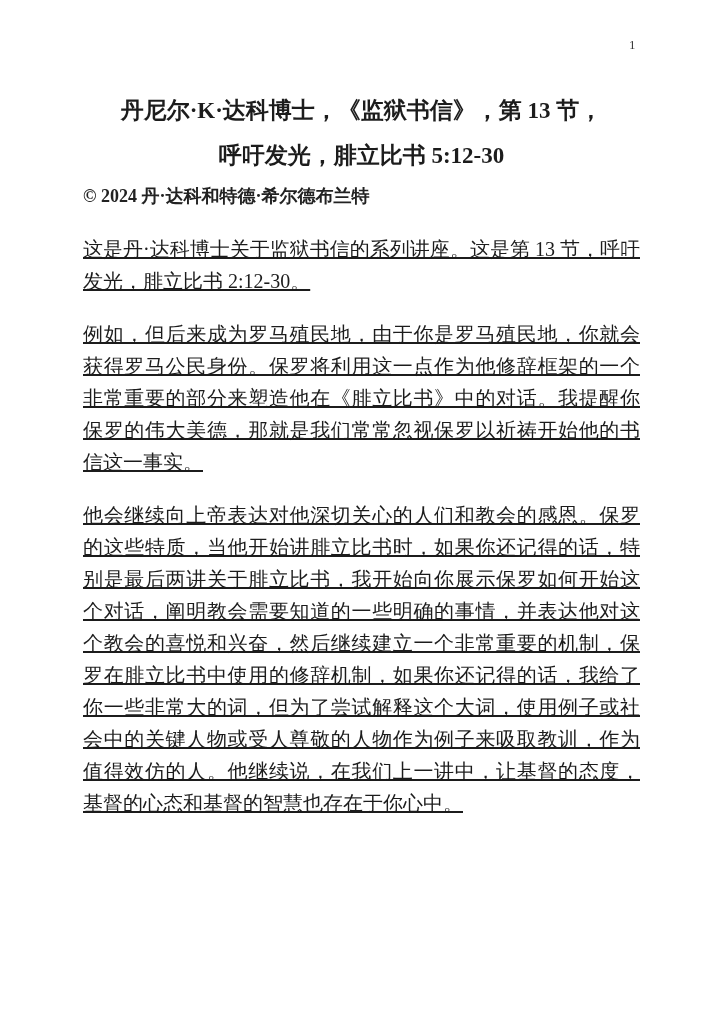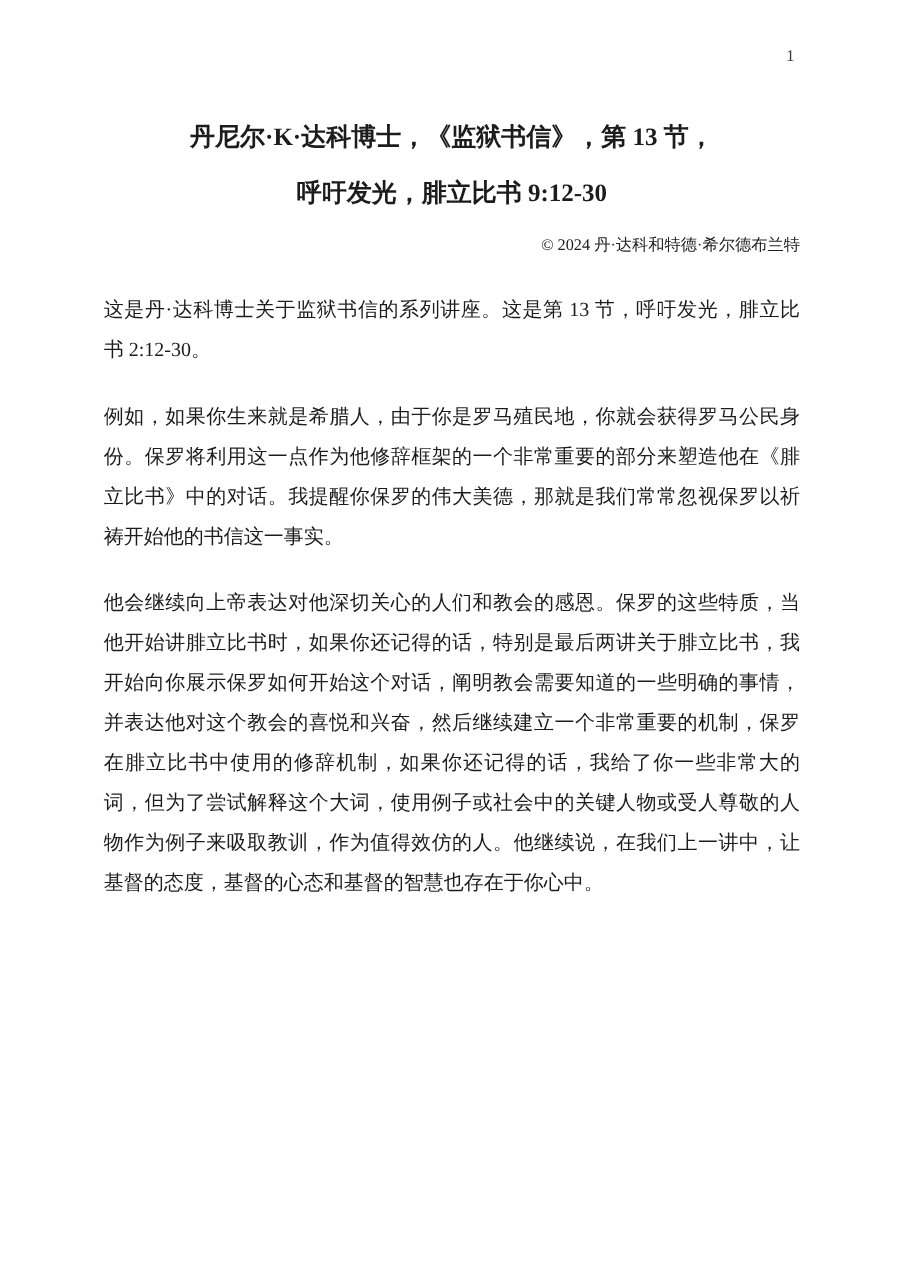--- a/index.html
+++ b/index.html
@@ -23,59 +23,61 @@
     position: absolute;
     top: 37px;
     right: 88px;
     font-size: 13px;
     color: #3a3a3a;
     letter-spacing: 0.5px;
   }
   .title-block {
     text-align: center;
     font-weight: bold;
-    font-size: 20px;
+    font-size: 23px;
     line-height: 45px;
     margin: 0;
   }
   .title-line {
     display: block;
   }
   .copyright {
-    text-align: right;
-    font-size: 13px;
+    text-align: left;
+    font-size: 18px;
     line-height: 22px;
     margin-top: 7px;
     color: #222222;
+    font-weight: bold;
   }
   .body-text {
     margin-top: 26px;
   }
   .body-text p {
-    font-size: 16px;
+    font-size: 20px;
     line-height: 32px;
     text-align: justify;
     text-justify: inter-ideograph;
     margin: 0 0 21px 0;
     color: #1c1c1c;
+    text-decoration: underline;
   }
 </style>
 </head>
 <body>
 
 <div class="page">
 
   <span class="page-number">1</span>
 
   <h1 class="title-block">
     <span class="title-line">丹尼尔·K·达科博士，《监狱书信》，第 13 节，</span>
-    <span class="title-line">呼吁发光，腓立比书 9:12-30</span>
+    <span class="title-line">呼吁发光，腓立比书 5:12-30</span>
   </h1>
 
   <div class="copyright">© 2024 丹·达科和特德·希尔德布兰特</div>
 
   <div class="body-text">
     <p>这是丹·达科博士关于监狱书信的系列讲座。这是第 13 节，呼吁发光，腓立比书 2:12-30。</p>
-    <p>例如，如果你生来就是希腊人，由于你是罗马殖民地，你就会获得罗马公民身份。保罗将利用这一点作为他修辞框架的一个非常重要的部分来塑造他在《腓立比书》中的对话。我提醒你保罗的伟大美德，那就是我们常常忽视保罗以祈祷开始他的书信这一事实。</p>
+    <p>例如，但后来成为罗马殖民地，由于你是罗马殖民地，你就会获得罗马公民身份。保罗将利用这一点作为他修辞框架的一个非常重要的部分来塑造他在《腓立比书》中的对话。我提醒你保罗的伟大美德，那就是我们常常忽视保罗以祈祷开始他的书信这一事实。</p>
     <p>他会继续向上帝表达对他深切关心的人们和教会的感恩。保罗的这些特质，当他开始讲腓立比书时，如果你还记得的话，特别是最后两讲关于腓立比书，我开始向你展示保罗如何开始这个对话，阐明教会需要知道的一些明确的事情，并表达他对这个教会的喜悦和兴奋，然后继续建立一个非常重要的机制，保罗在腓立比书中使用的修辞机制，如果你还记得的话，我给了你一些非常大的词，但为了尝试解释这个大词，使用例子或社会中的关键人物或受人尊敬的人物作为例子来吸取教训，作为值得效仿的人。他继续说，在我们上一讲中，让基督的态度，基督的心态和基督的智慧也存在于你心中。</p>
   </div>
 
 </div>
 
 </body></html>

